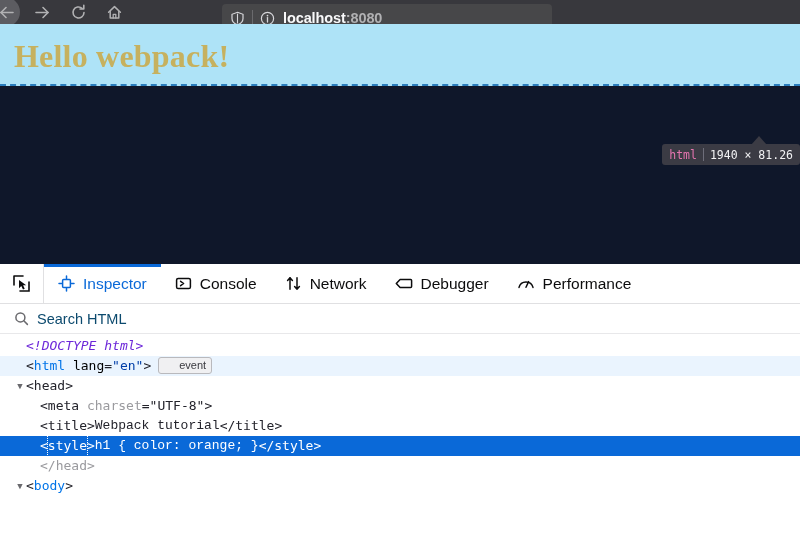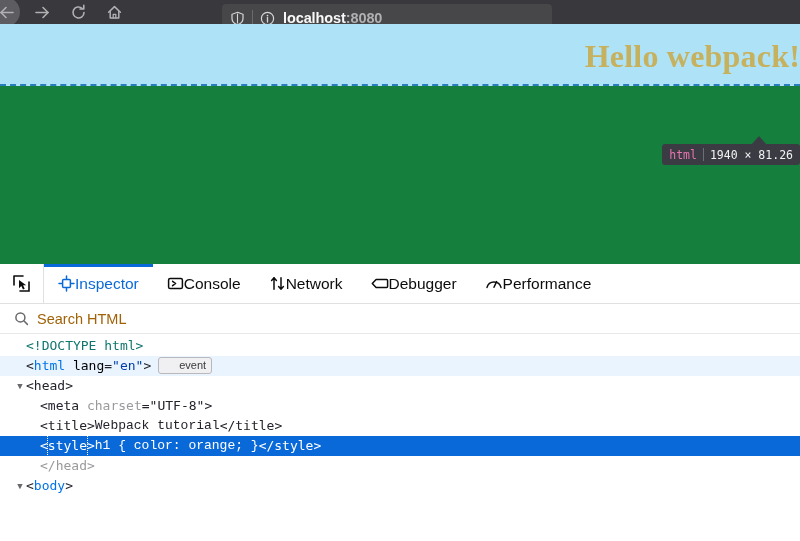--- a/index.html
+++ b/index.html
@@ -67,23 +67,22 @@
     color: #f9f9fa;
     font-weight: 600;
     letter-spacing: -0.1px;
     white-space: nowrap;
   }
   .url-text .port { color: #b1b1b3; font-weight: 600; }
 
   
   .page {
     height: 240px;
-    background: #15803d;
+    background: #0f172a;
     position: relative;
-    text-align: right;
   }
   .hero {
     background: #aee3f7;
     height: 62px;
     position: relative;
     border-bottom: 2px dashed #2a7dbd;
   }
   .hero h1 {
     font-family: "Liberation Serif", serif;
     font-size: 32px;
@@ -141,21 +140,21 @@
   }
   .picker-btn {
     width: 44px;
     display: flex; align-items: center; justify-content: center;
     border-right: 1px solid #e0e0e2;
     flex: 0 0 auto;
   }
   .dt-tab {
     display: flex;
     align-items: center;
-    gap: 0;
+    gap: 8px;
     padding: 0 14px;
     font-size: 15.5px;
     color: #0c0c0d;
     border-top: 3px solid transparent;
     white-space: nowrap;
     flex: 0 0 auto;
   }
   .dt-tab .tlabel { line-height: 1; position: relative; top: -1px; }
   .dt-tab.active {
     color: #0a69d8;
@@ -167,21 +166,21 @@
     height: 30px;
     display: flex;
     align-items: center;
     padding: 0 0 0 14px;
     border-bottom: 1px solid #e8e8ea;
     flex: 0 0 auto;
   }
   .dt-search .s-ic { margin-right: 8px; display: flex; }
   .dt-search .s-ph {
     font-size: 14.5px;
-    color: #a16207;
+    color: #0c4a6e;
   }
 
   .markup {
     flex: 1 1 auto;
     font-family: "DejaVu Sans Mono", monospace;
     font-size: 13px;
     line-height: 20px;
     overflow: hidden;
     padding-top: 2px;
   }
@@ -200,21 +199,21 @@
     width: 12px;
     display: inline-block;
     color: #6a6a6e;
     font-size: 9px;
     text-align: center;
     flex: 0 0 12px;
   }
   .ind1 { padding-left: 14px; }
   .ind2 { padding-left: 40px; }
 
-  .t-doctype { color: #0f766e; }
+  .t-doctype { color: #6d28d9; font-style: italic; }
   .t-tag     { color: #0074e8; }
   .t-tag-dark{ color: #23232b; }
   .t-attr    { color: #000000; }
   .t-attr-g  { color: #9a9a9e; }
   .t-val     { color: #003ea8; }
   .t-val-d   { color: #23232b; }
   .t-punct   { color: #23232b; }
   .t-close   { color: #9a9a9e; }
   .t-text    { color: #23232b; font-family: Liberation Mono, monospace; }
 

